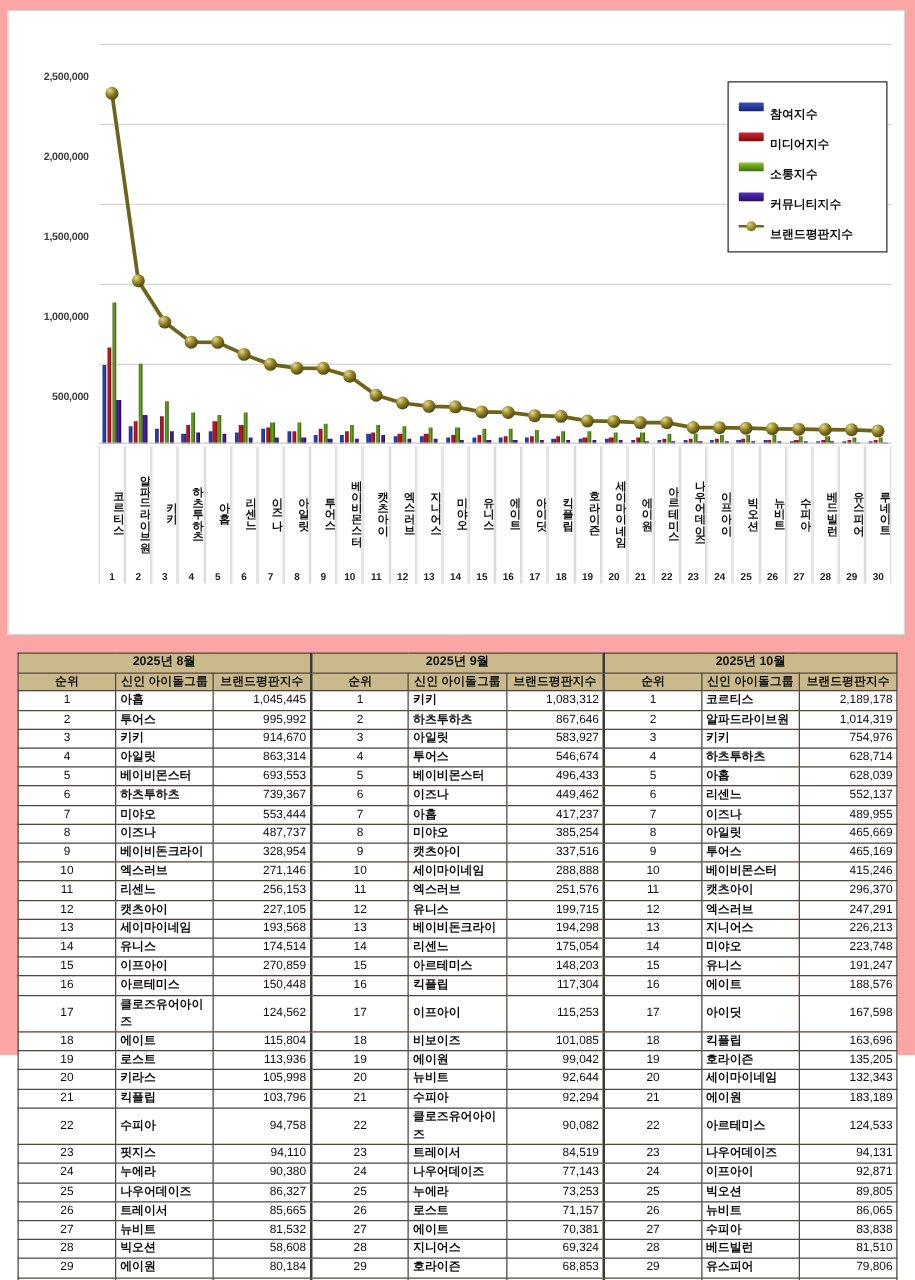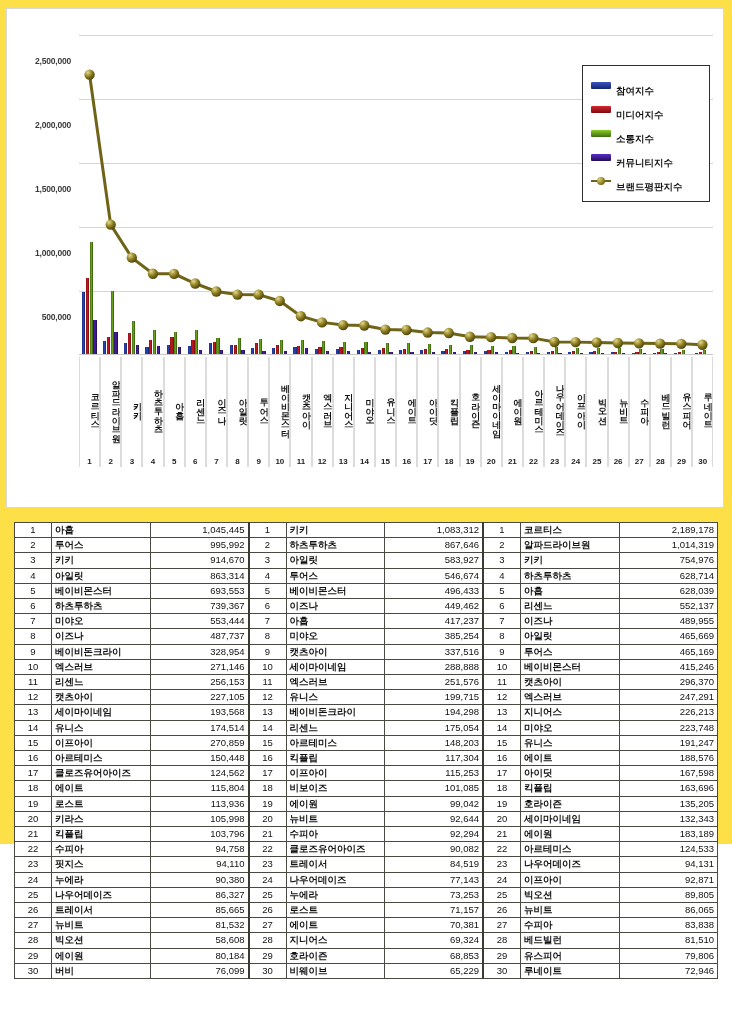--- a/index.html
+++ b/index.html
@@ -2,21 +2,21 @@
 <html><head>
 <meta charset="utf-8">
 <style>
   html,body{margin:0;padding:0;}
   body{
     width:732px;height:1024px;
     background:#ffffff;
     font-family:"Liberation Sans","DejaVu Sans",sans-serif;
     overflow:hidden;
   }
-  .page{width:732px;height:844px;position:relative;background:#fde047;}
+  .page{width:732px;height:844px;position:relative;background:#fca5a5;}
 
   
   .chart-panel{
     position:absolute;left:6px;top:8px;width:718px;height:500px;
     background:#fff;border:1px solid #d8d8d8;box-sizing:border-box;
   }
   .plot{
     position:absolute;left:72px;top:26px;right:10px;height:320px;
   }
   .ylabels{position:absolute;left:0;top:26px;width:70px;height:320px;}
@@ -482,20 +482,36 @@
       <div class="legrow">
         <span class="swatch sw-line"></span>
         <span class="legtxt">브랜드평판지수</span>
       </div>
     </div>
   </div>
 
   <div class="table-wrap">
     <table>
       <thead>
+        <tr>
+          <th colspan="3" class="monthhdr">2025년 8월</th>
+          <th colspan="3" class="monthhdr sep">2025년 9월</th>
+          <th colspan="3" class="monthhdr sep">2025년 10월</th>
+        </tr>
+        <tr>
+          <th style="width:30px">순위</th>
+          <th style="width:110px">신인 아이돌그룹</th>
+          <th style="width:95px">브랜드평판지수</th>
+          <th class="sep" style="width:30px">순위</th>
+          <th style="width:110px">신인 아이돌그룹</th>
+          <th style="width:95px">브랜드평판지수</th>
+          <th class="sep" style="width:30px">순위</th>
+          <th style="width:110px">신인 아이돌그룹</th>
+          <th style="width:96px">브랜드평판지수</th>
+        </tr>
       </thead>
       <tbody>
           <tr>
             <td class="rank ">1</td>
             <td class="name">아홉</td>
             <td class="val">1,045,445</td>
             <td class="rank sep">1</td>
             <td class="name">키키</td>
             <td class="val">1,083,312</td>
             <td class="rank sep">1</td>

